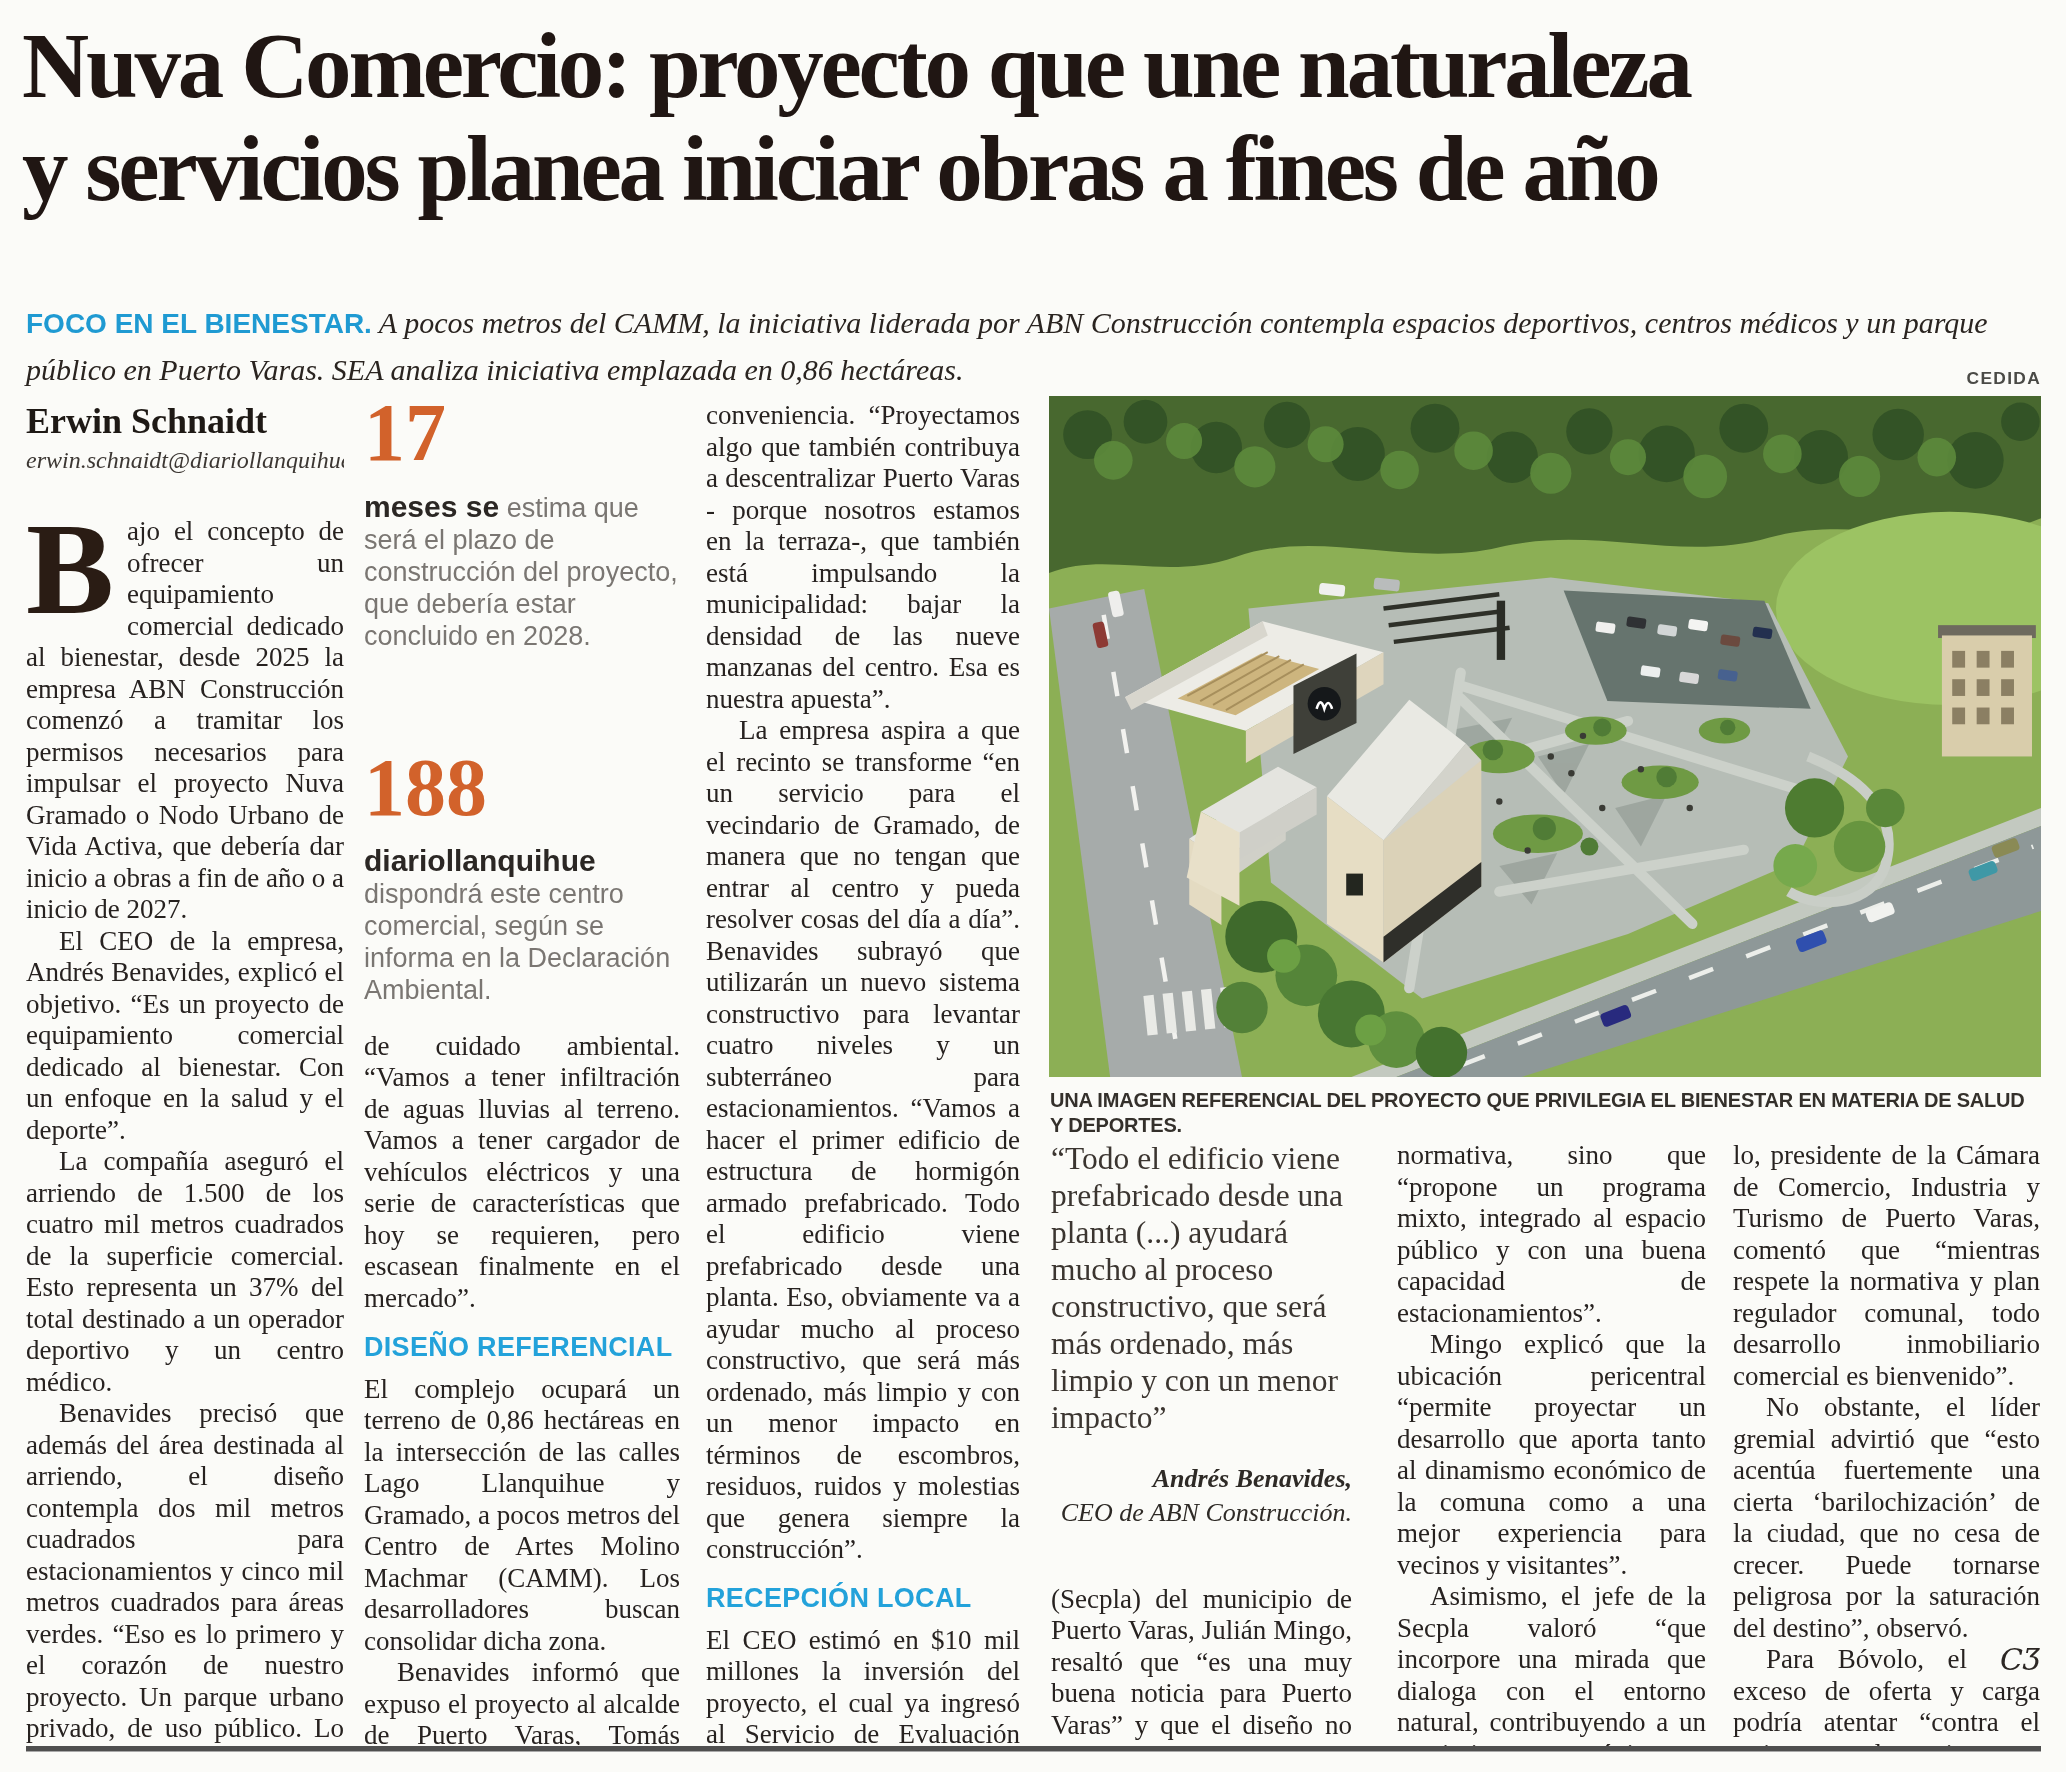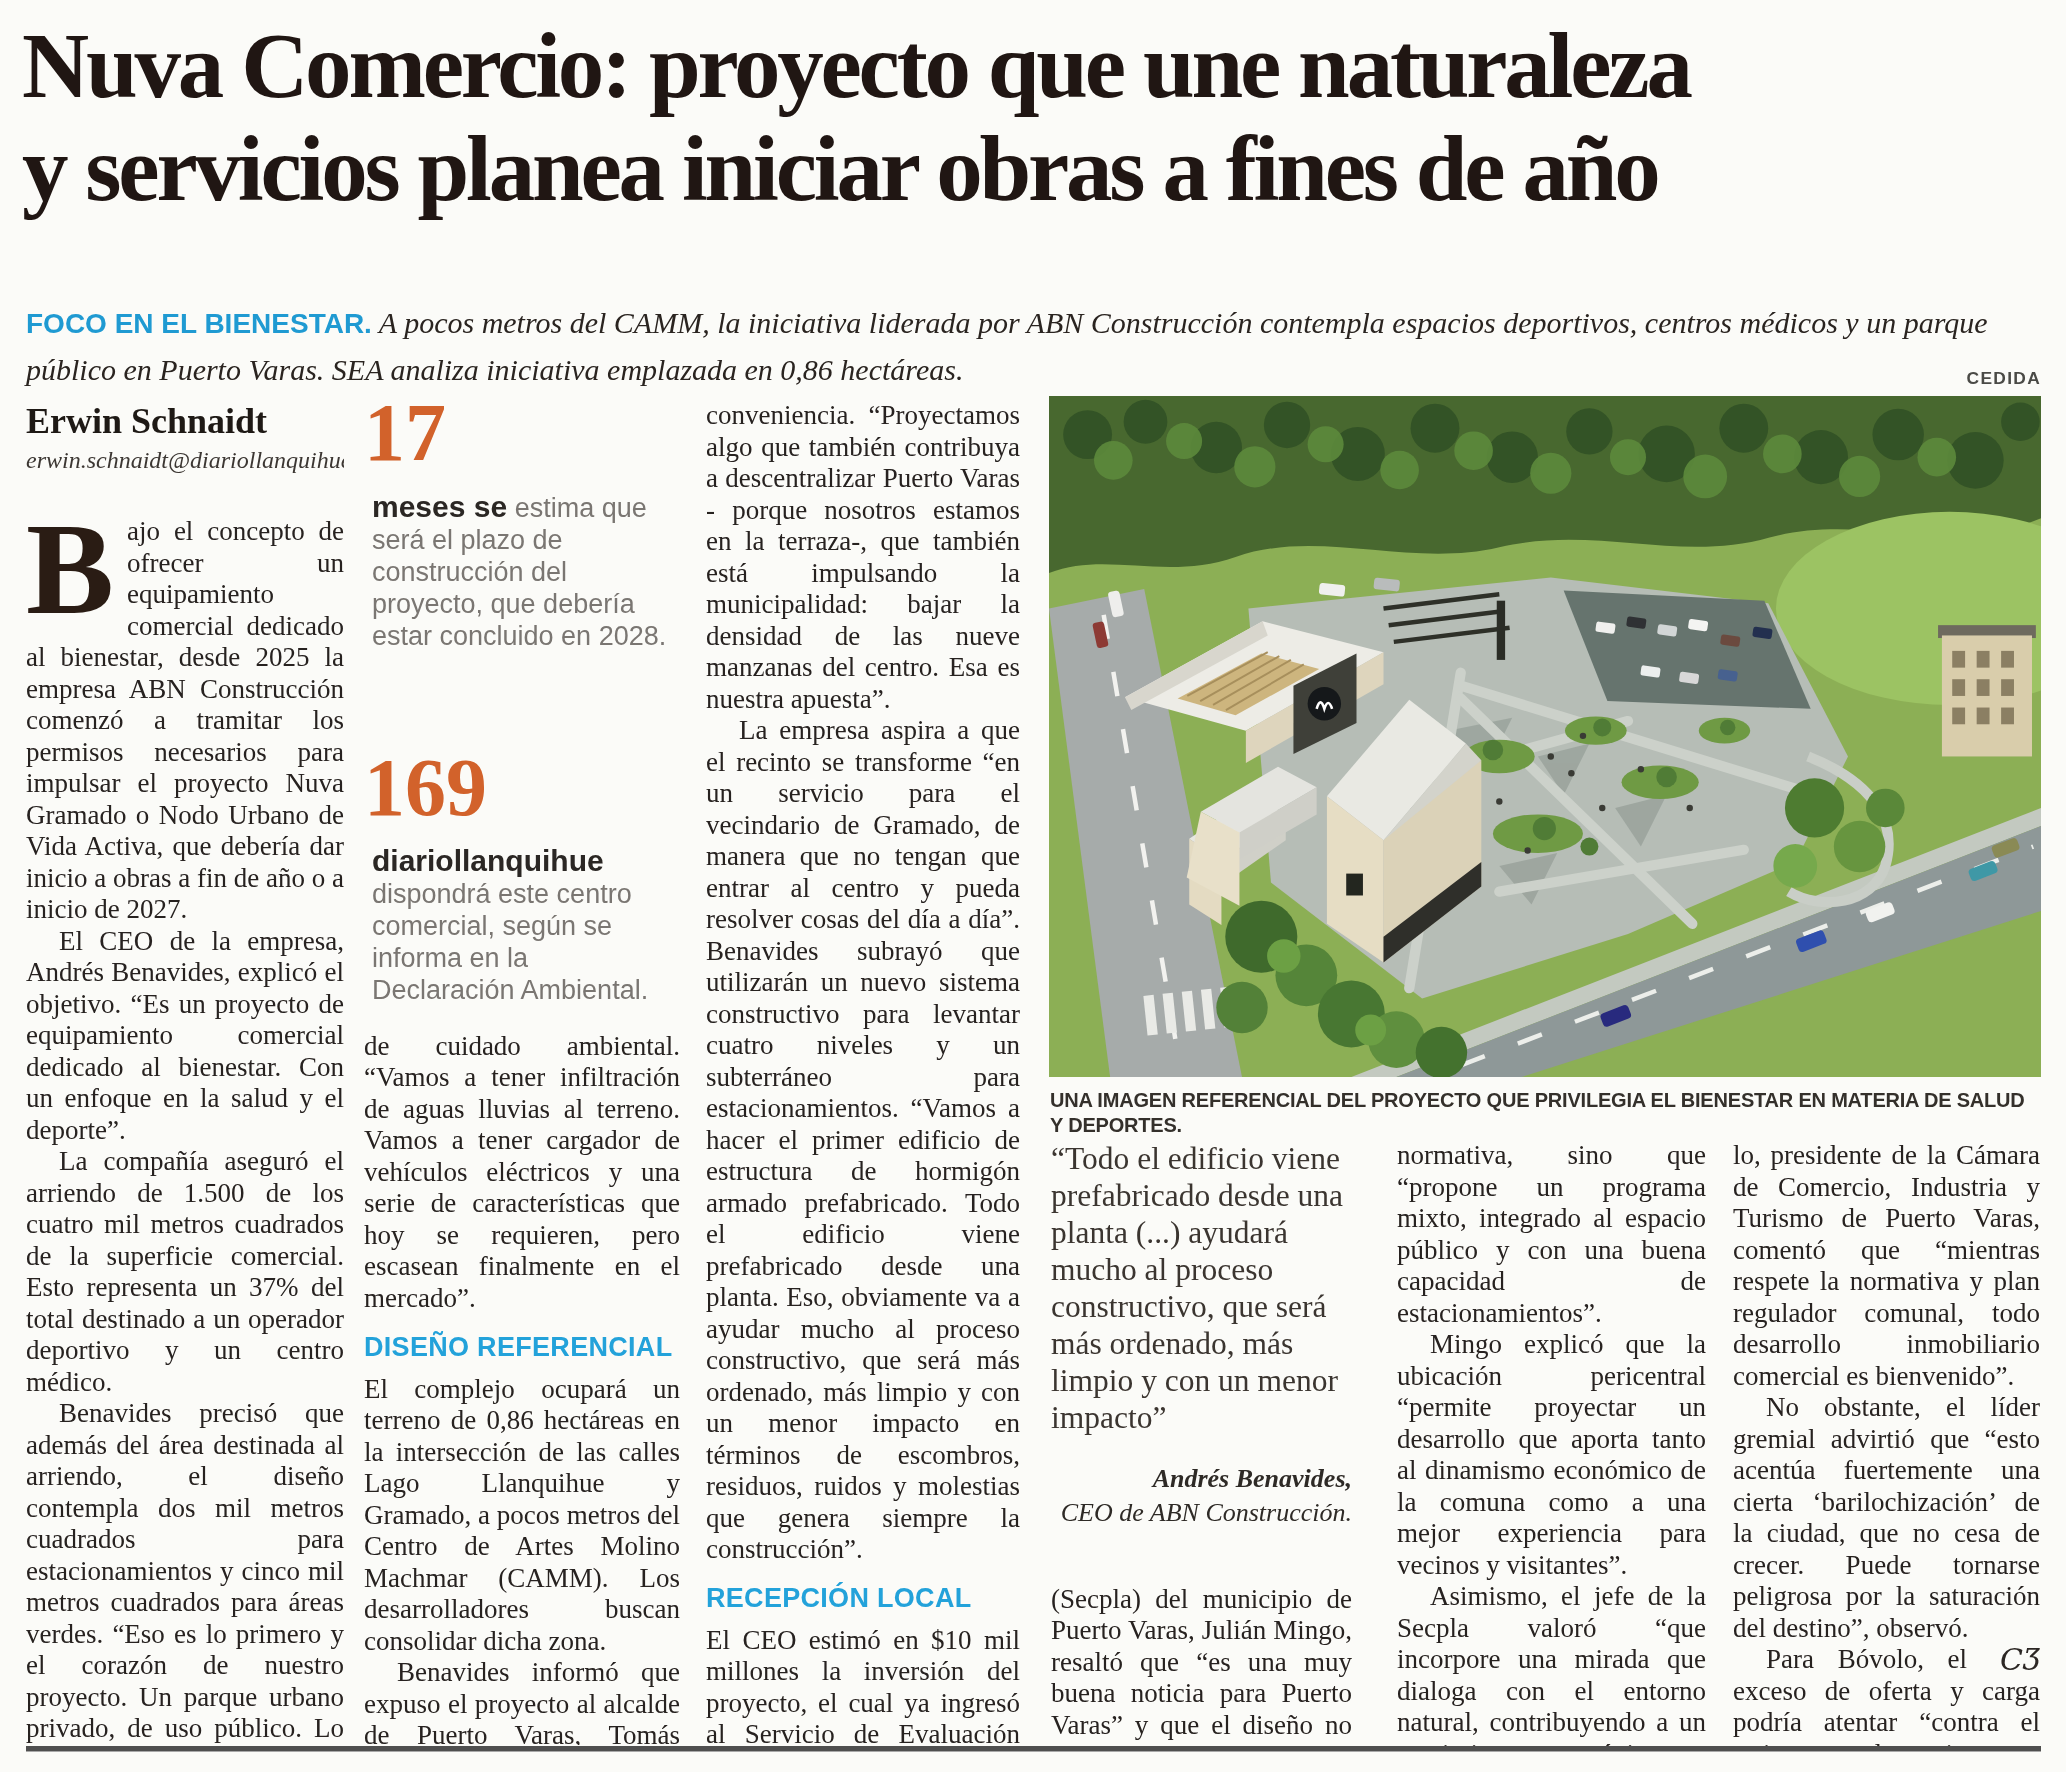--- a/index.html
+++ b/index.html
@@ -38,21 +38,21 @@
   .indent{text-indent:33px;}
   .byline-name{font-size:36px;font-weight:700;color:#1e1915;margin:0 0 5.1px 0;}
   .byline-email{font-size:24px;font-style:italic;color:#3c3733;margin:0 0 42px 0;}
   .dropcap{float:left;font-weight:700;font-size:132px;line-height:96px;color:#2a1c14;
            padding:5.1px 13px 0 0;font-family:"Liberation Serif",serif;}
 
   .stat-a{margin-bottom:95px;}
   .stat-b{margin-bottom:24.4px;}
   .stat-number{font-family:"Liberation Serif",serif;font-weight:700;font-size:82px;line-height:1;
                color:#d2622b;margin:0 0 16.7px 0;}
-  .stat-text{font-family:"Liberation Sans",sans-serif;font-size:27px;line-height:32px;color:#7a7672;margin:8px;text-align:left;}
+  .stat-text{font-family:"Liberation Sans",sans-serif;font-size:27px;line-height:32px;color:#7a7672;margin:0;text-align:left;}
   .stat-lead{font-weight:700;color:#2b2724;font-size:30px;}
 
   .subhead{font-family:"Liberation Sans",sans-serif;font-weight:700;font-size:27px;line-height:1;
            color:#23a2da;margin:19.3px 0 13px 0;letter-spacing:0.3px;}
 
   .pq-text{font-size:31.5px;line-height:37px;color:#3b3530;margin:0;text-align:left;}
   .pq-attr{text-align:right;font-size:26px;line-height:1.3;color:#2e2a26;font-style:italic;}
   .pq-name{font-weight:700;}
   .after-quote{margin-top:54px;}
 
@@ -282,21 +282,21 @@
   <p class="bp indent">Benavides precisó que además del área destinada al arriendo, el diseño contempla dos mil metros cuadrados para estacionamientos y cinco mil metros cuadrados para áreas verdes. “Eso es lo primero y el corazón de nuestro proyecto. Un parque urbano privado, de uso público. Lo que buscamos es que la gente permanezca en nuestro proyecto dentro del edificio, en la plaza central y en el parque”, afirmó.</p>
 
 </section>
 
 <section class="col col2">
   <div class="stat stat-a">
     <p class="stat-number">17</p>
     <p class="stat-text"><span class="stat-lead">meses se</span> <span>estima que será el plazo de construcción del proyecto, que debería estar concluido en 2028.</span></p>
   </div>
   <div class="stat stat-b">
-    <p class="stat-number">169</p>
+    <p class="stat-number">188</p>
     <p class="stat-text"><span class="stat-lead">diariollanquihue</span> <span>dispondrá este centro comercial, según se informa en la Declaración Ambiental.</span></p>
   </div>
   <p class="bp">de cuidado ambiental. “Vamos a tener infiltración de aguas lluvias al terreno. Vamos a tener cargador de vehículos eléctricos y una serie de características que hoy se requieren, pero escasean finalmente en el mercado”.</p>
   <h3 class="subhead">DISEÑO REFERENCIAL</h3>
   <p class="bp">El complejo ocupará un terreno de 0,86 hectáreas en la intersección de las calles Lago Llanquihue y Gramado, a pocos metros del Centro de Artes Molino Machmar (CAMM). Los desarrolladores buscan consolidar dicha zona.</p>
   <p class="bp indent">Benavides informó que expuso el proyecto al alcalde de Puerto Varas, Tomás Gárate. “Le pareció espectacular y seguimos en conversaciones”, aseveró.</p>
 
 </section>
 
 <section class="col col3">

